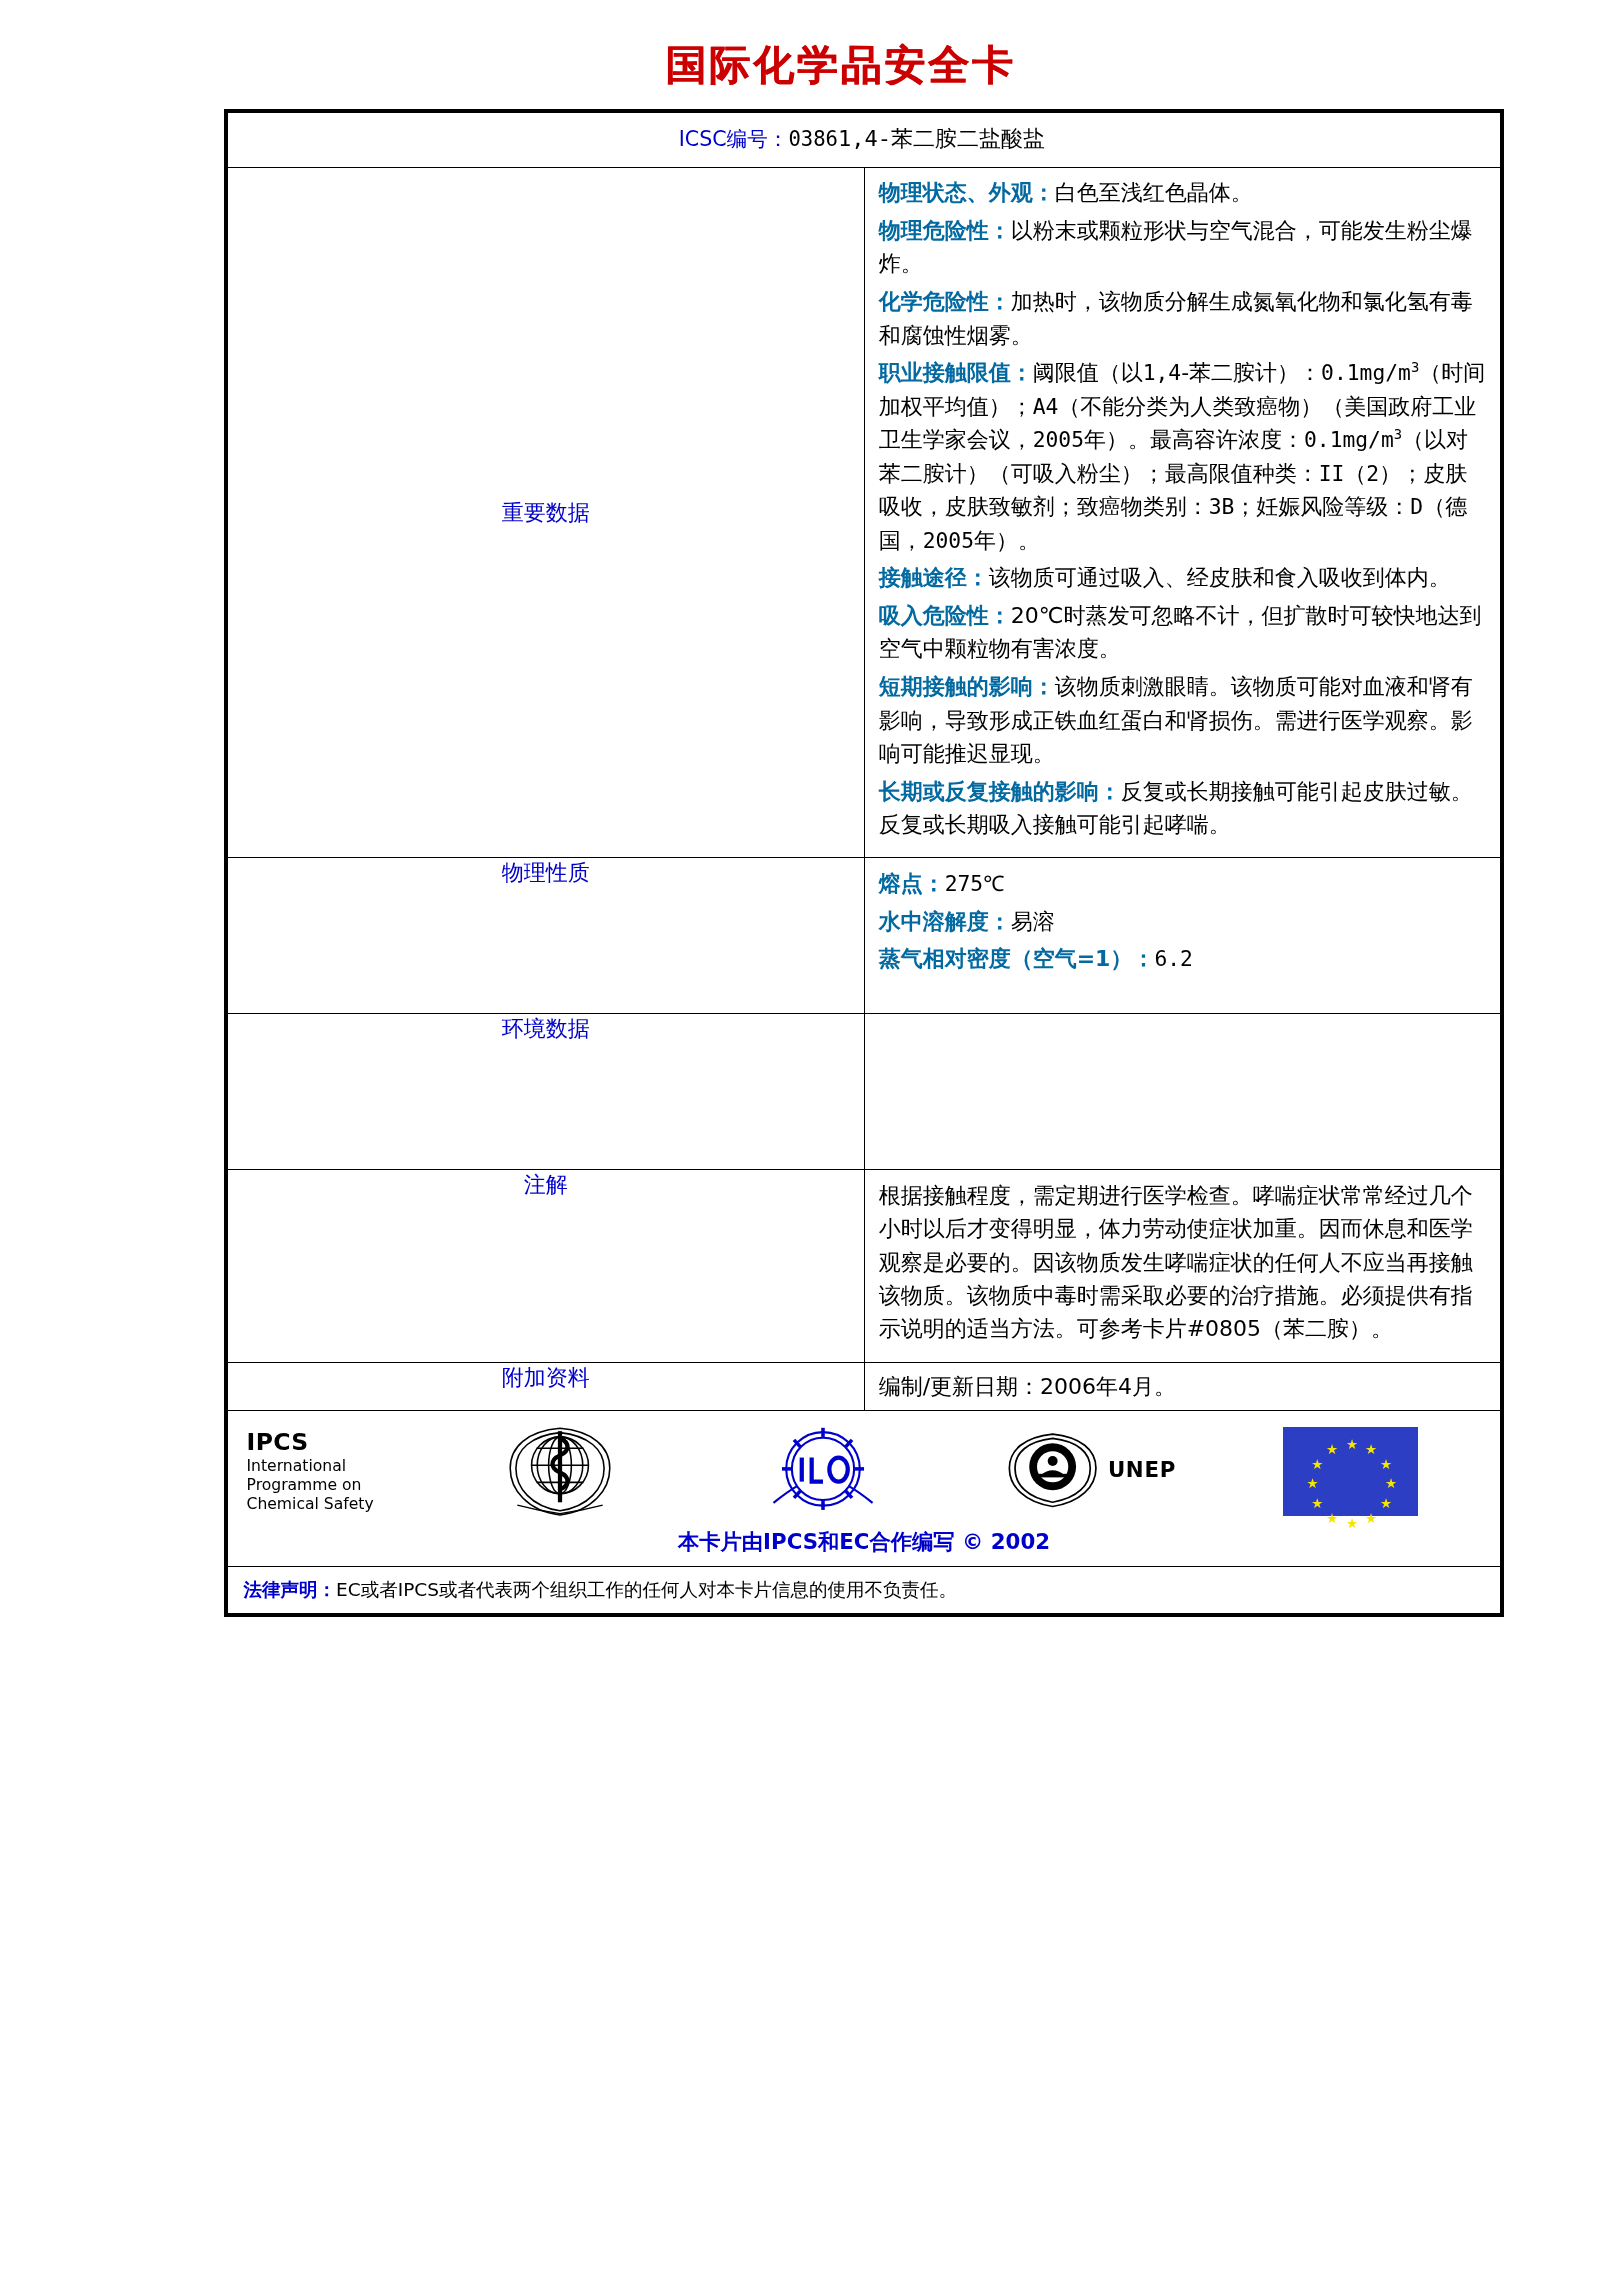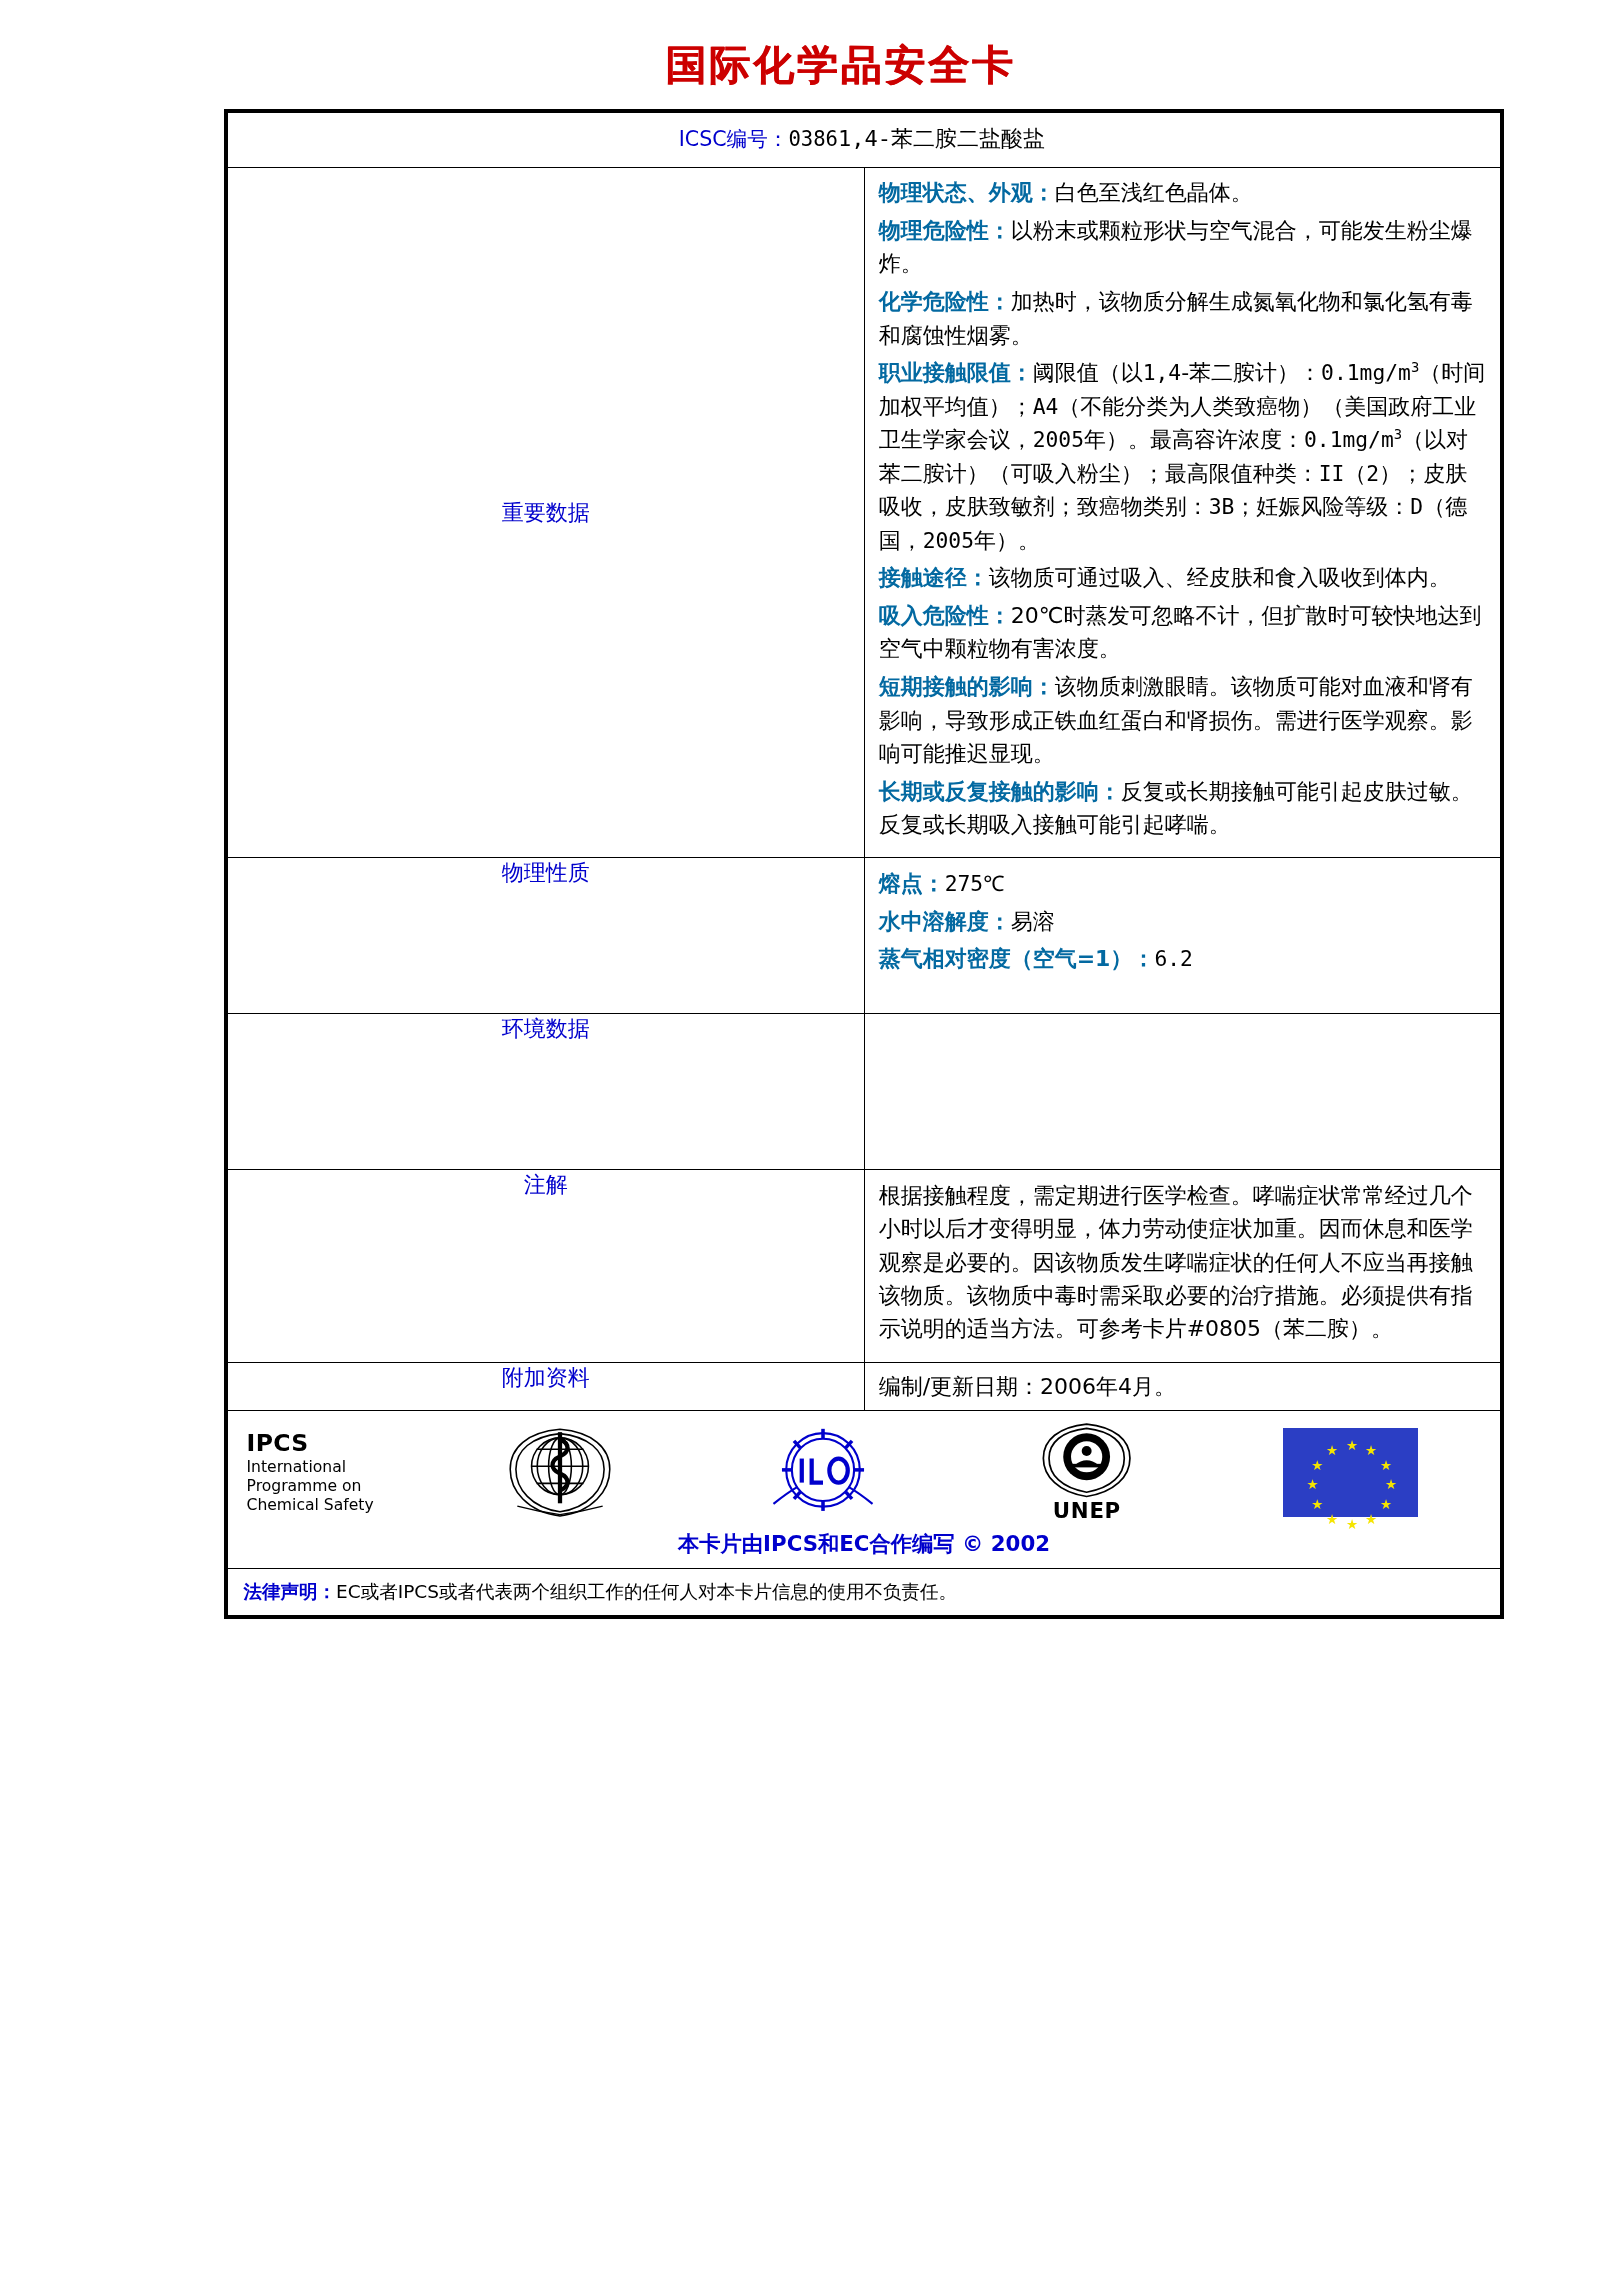--- a/index.html
+++ b/index.html
@@ -187,21 +187,20 @@
     position: relative;
   }
   .eu-star {
     position: absolute;
     color: #f5e400;
     font-size: 13.5px;
     line-height: 13.5px;
   }
   .unep-wrap {
     display: flex;
-    flex-direction: column;
     align-items: center;
     justify-content: space-between;
   }
   .unep-label {
     font-family: "DejaVu Sans", sans-serif;
     font-weight: bold;
     font-size: 21.3px;
     letter-spacing: 0.7px;
     margin-top: -2.8px;
   }

